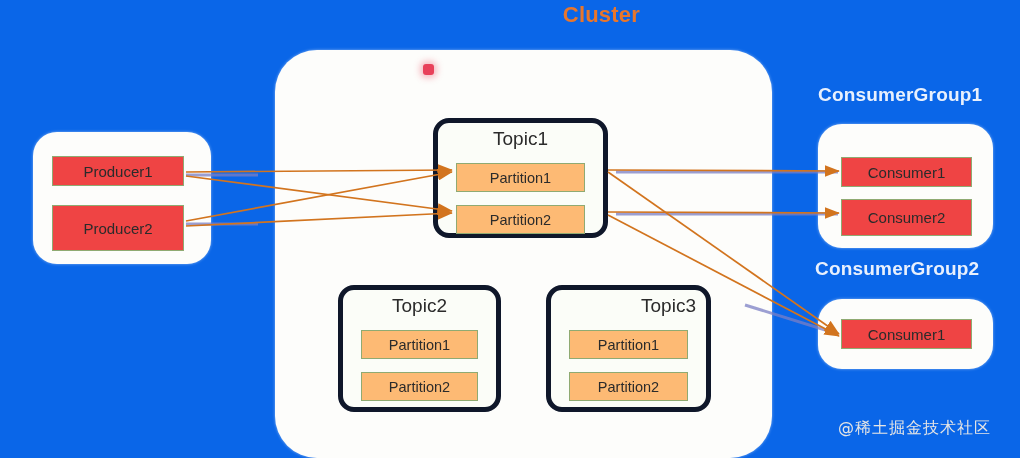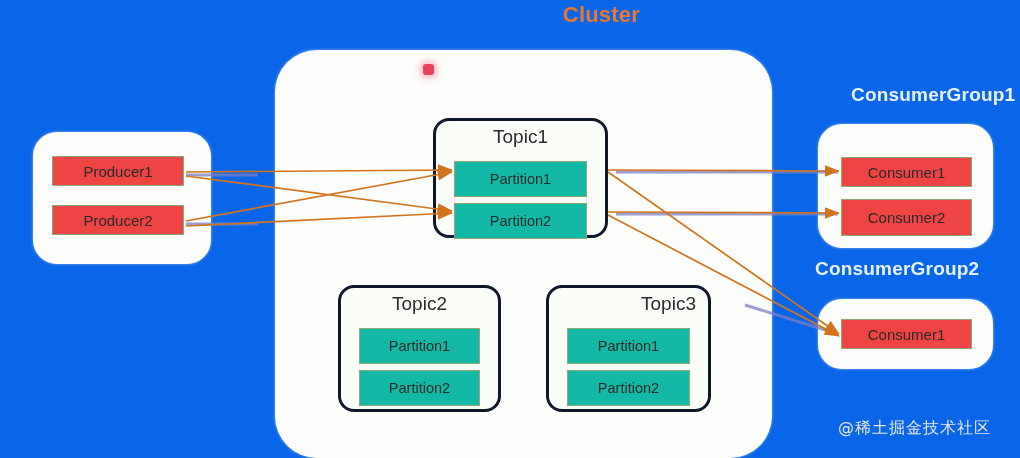--- a/index.html
+++ b/index.html
@@ -29,21 +29,21 @@
     letter-spacing: 0.2px;
   }
   .group-title {
     position: absolute;
     font-size: 19px;
     font-weight: bold;
     color: #e8f0fd;
     letter-spacing: 0.2px;
     white-space: nowrap;
   }
-  #cg1-title { left: 851px; top: 84px; }
+  #cg1-title { left: 818px; top: 84px; }
   #cg2-title { left: 815px; top: 258px; }
 
   
   .white-box {
     position: absolute;
     background: #fdfdfb;
     border-radius: 22px;
     box-shadow: 0 0 3px rgba(255,255,255,0.5);
   }
   #cluster-box {
@@ -74,47 +74,47 @@
     border: 1px solid #8faa72;
     display: flex;
     align-items: center;
     justify-content: center;
     font-size: 15px;
     color: #2b2b2b;
     box-sizing: border-box;
   }
 
   #producer1 { left: 52px; top: 156px; width: 132px; height: 30px; }
-  #producer2 { left: 52px; top: 205px; width: 132px; height: 30px; }
+  #producer2 { left: 52px; top: 205px; width: 132px; height: 46px; }
 
   #consumer1-g1 { left: 841px; top: 157px; width: 131px; height: 30px; }
   #consumer2-g1 { left: 841px; top: 199px; width: 131px; height: 37px; }
   #consumer1-g2 { left: 841px; top: 319px; width: 131px; height: 30px; }
 
   
   .topic-box {
     position: absolute;
     background: #fbfdf8;
-    border: 3px solid #0f172a;
+    border: 5px solid #0f172a;
     border-radius: 16px;
     box-sizing: border-box;
   }
   .topic-label {
     position: absolute;
     width: 100%;
     text-align: center;
     font-size: 19px;
     color: #2b2b2b;
   }
   .topic-part {
     position: absolute;
     left: 18px;
     right: 18px;
-    height: 36px;
-    background: #14b8a6;
+    height: 29px;
+    background: #fdba74;
     border: 1px solid #8faa72;
     box-sizing: border-box;
     display: flex;
     align-items: center;
     justify-content: center;
     font-size: 14.5px;
     color: #2b2b2b;
   }
 
   #topic1 { left: 433px; top: 118px; width: 175px; height: 120px; }

